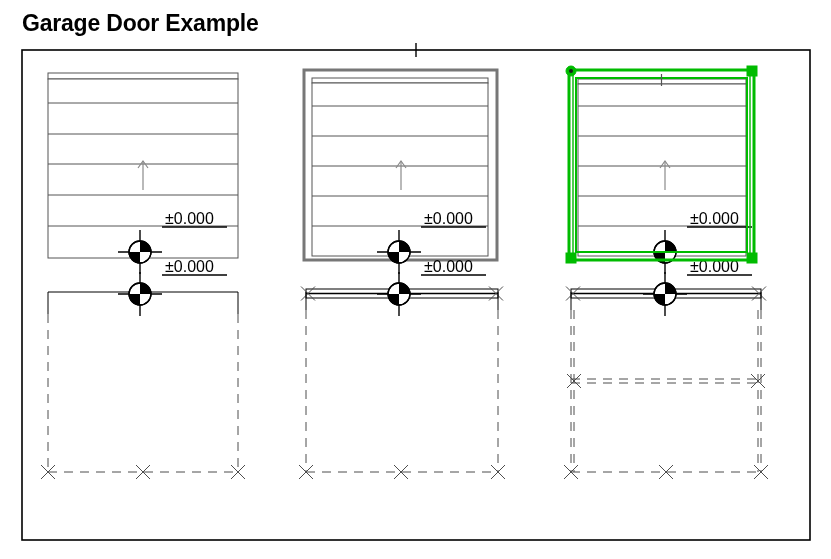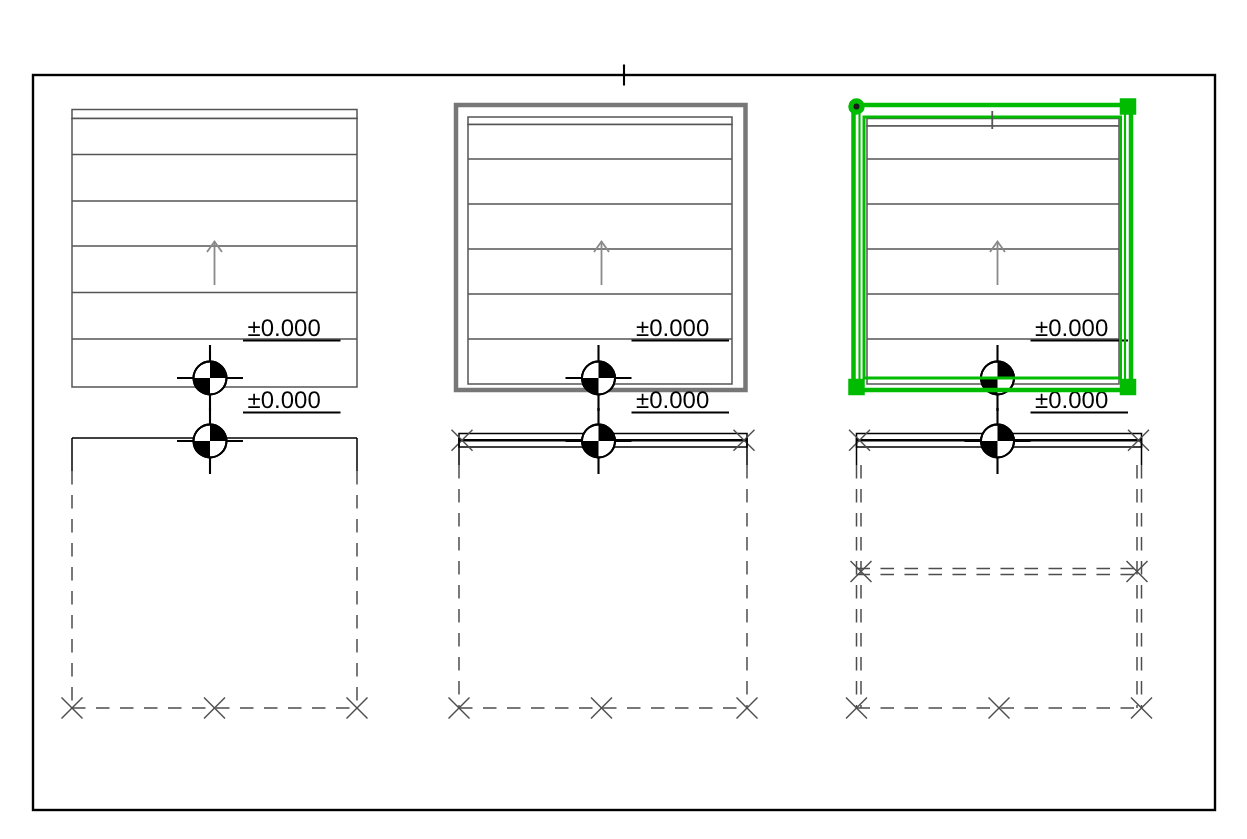--- a/index.html
+++ b/index.html
@@ -10,20 +10,21 @@
   #page-title{position:absolute;left:22px;top:10px;font-size:23px;font-weight:bold;
               color:#000;letter-spacing:-0.2px;white-space:nowrap;}
   svg.drawing{position:absolute;left:0;top:0;width:831px;height:559px;}
   .lvl-text{font-family:"Liberation Sans","DejaVu Sans",sans-serif;font-size:16px;fill:#000;}
 </style>
 </head>
 <body>
 
 <div id="stage">
 
+  <div id="page-title">Garage Door Example</div>
 
   <svg class="drawing" id="svg-root" viewBox="0 0 831 559" xmlns="http://www.w3.org/2000/svg">
       <g>
         <rect x="22" y="50" width="788" height="490" stroke="#000000" stroke-width="1.6" fill="#ffffff"></rect>
         <line x1="416" y1="43" x2="416" y2="57" stroke="#000000" stroke-width="1.4"></line>
       </g>
       <g>
         <g>
           <rect x="48" y="73" width="190" height="6" stroke="#555555" stroke-width="1" fill="#ffffff"></rect>
           <rect x="48" y="79" width="190" height="179" stroke="#555555" stroke-width="1" fill="#ffffff"></rect>

